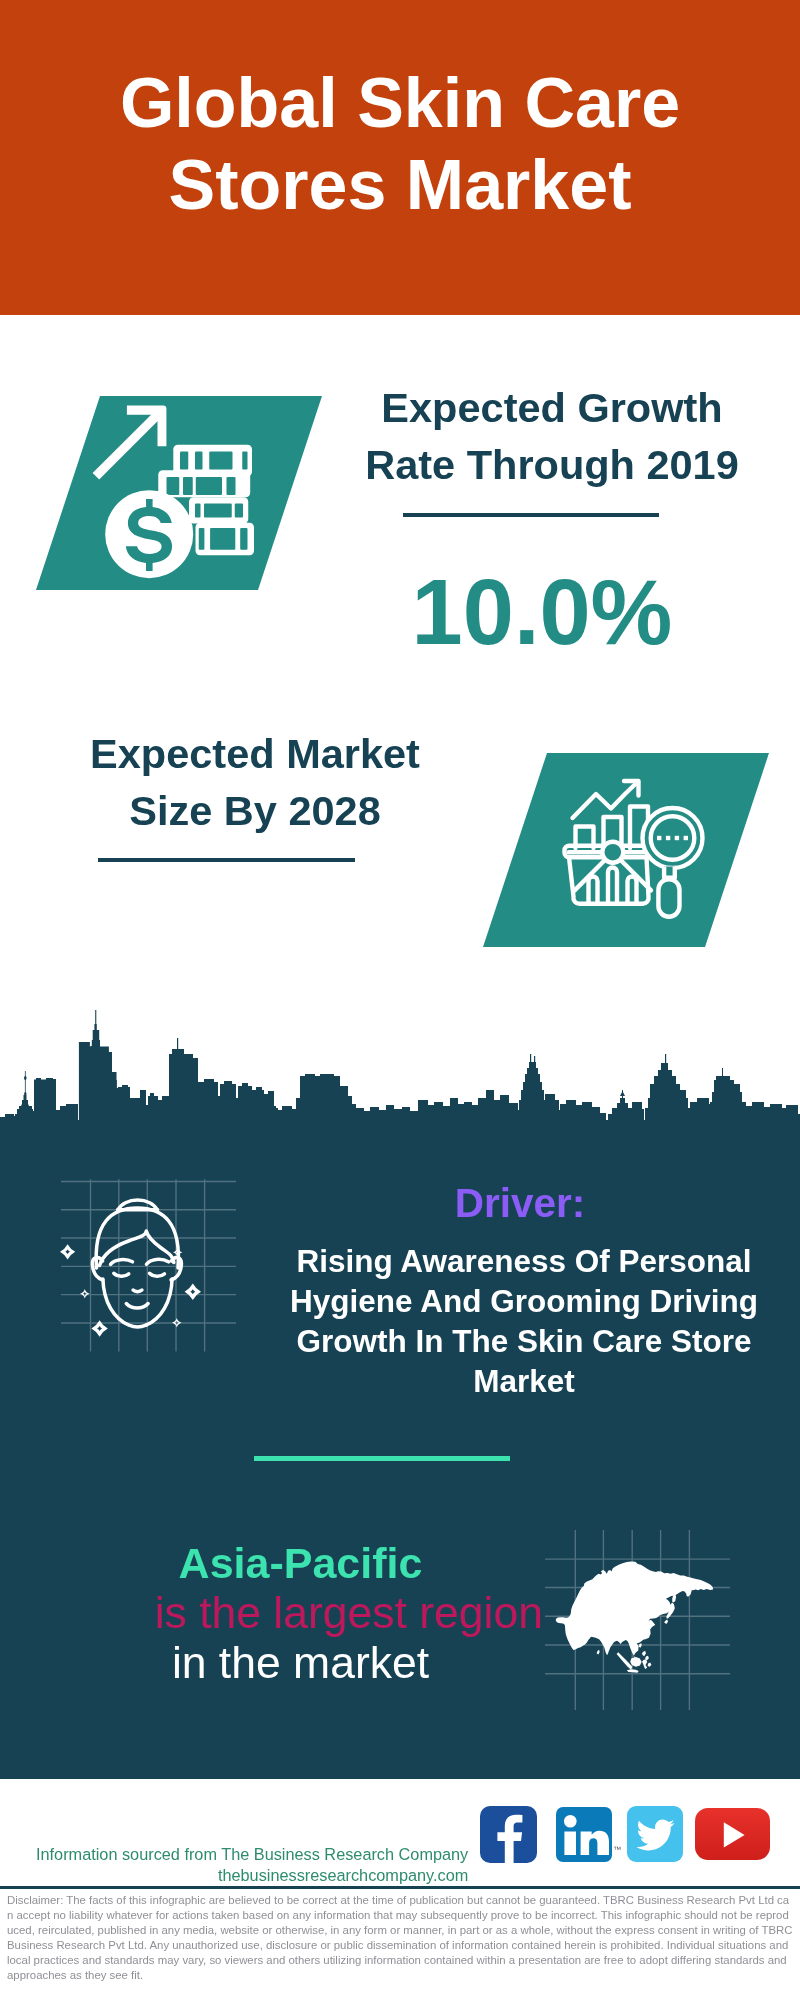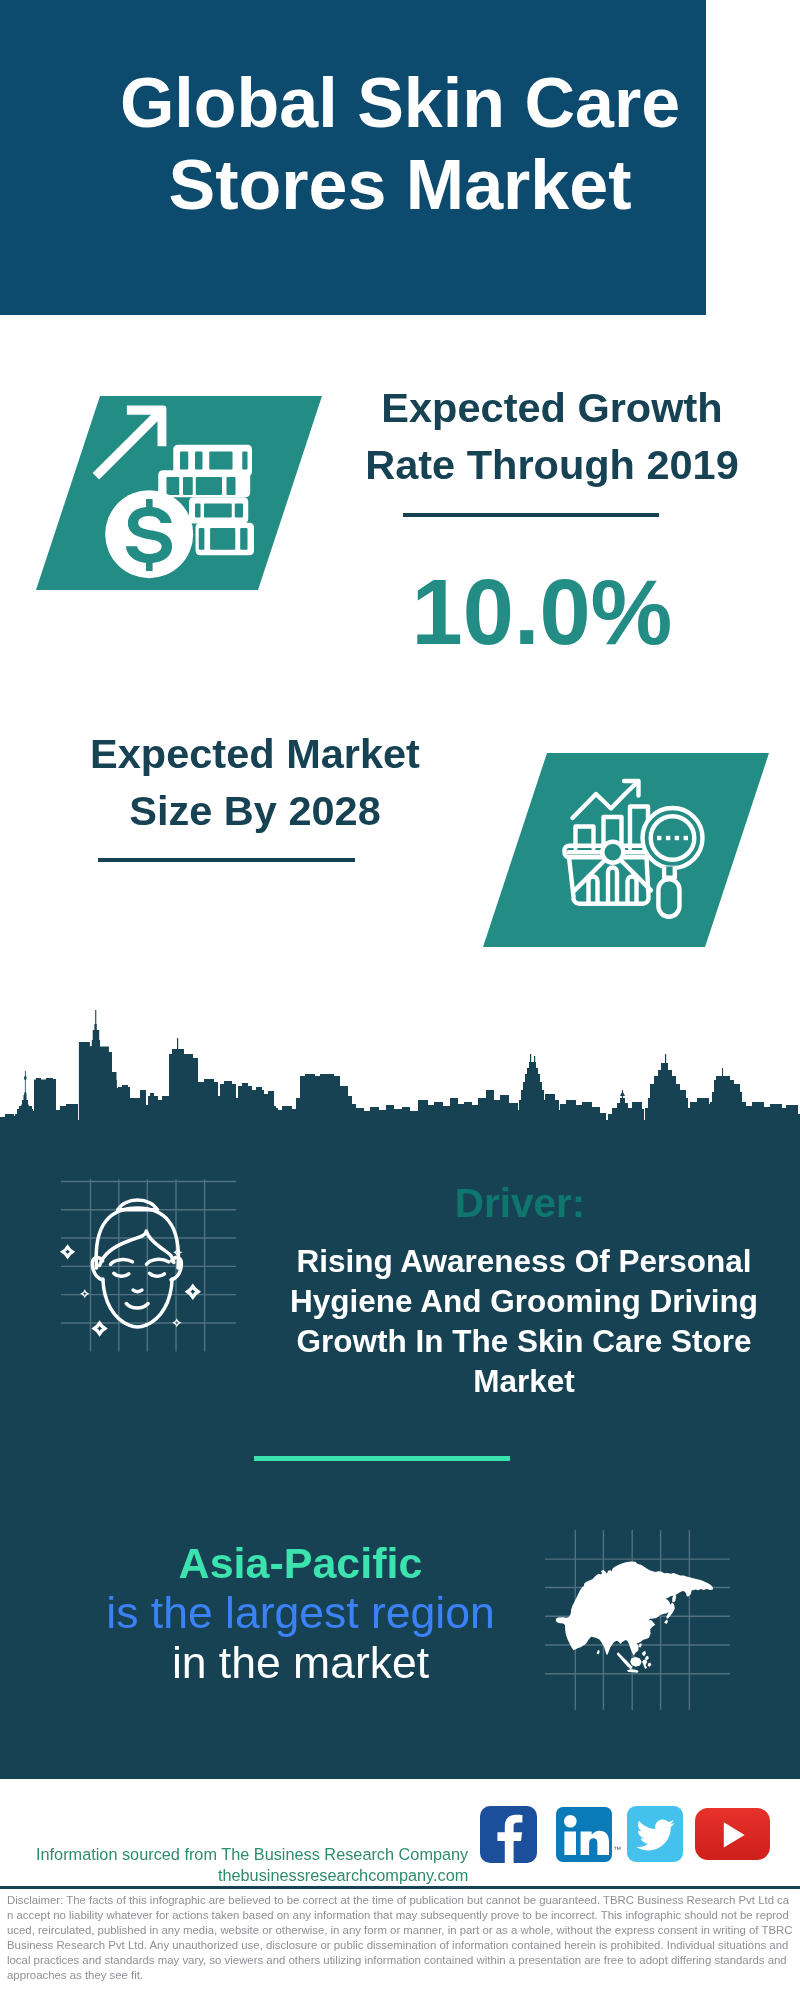--- a/index.html
+++ b/index.html
@@ -1,36 +1,36 @@
 <!DOCTYPE html>
 <html><head>
 <meta charset="utf-8">
 <style>
   html,body{margin:0;padding:0;}
   body{width:800px;height:2000px;background:#fff;font-family:"Liberation Sans",sans-serif;overflow:hidden;}
   .page{position:relative;width:800px;height:2000px;background:#fff;}
 
   
-  .header{position:absolute;left:0;top:0;width:706px;height:315px;background:#0c4a6e;}
+  .header{position:absolute;left:0;top:0;width:800px;height:315px;background:#c2410c;}
   .header-title{position:absolute;left:0;top:62px;width:800px;
     color:#fff;font-weight:bold;font-size:70px;line-height:82px;text-align:center;}
 
   
   .stat-text{position:absolute;text-align:center;}
   .stat-label{color:#164254;font-weight:bold;font-size:41.5px;line-height:57px;}
   .stat-rule{height:4px;background:#164254;margin:14px auto 0;}
   .stat-value{color:#238C85;font-weight:bold;font-size:100px;line-height:104px;margin-top:10px;}
 
   .para{position:absolute;background:#238C85;}
 
   
   .band{position:absolute;left:0;width:800px;background:#164254;}
   .skyline{position:absolute;left:0;width:800px;}
 
-  .driver-h{color:#0f766e;font-weight:bold;font-size:40.5px;line-height:49px;}
+  .driver-h{color:#8b5cf6;font-weight:bold;font-size:40.5px;line-height:49px;}
   .driver-b{color:#fff;font-weight:bold;font-size:31.5px;line-height:40px;white-space:nowrap;}
   .src{color:#2E8C6E;font-size:16.3px;line-height:21px;}
   .soc{position:absolute;display:block;line-height:0;}
   .disc{color:#8f8f96;font-size:11.4px;line-height:15.1px;text-align:left;word-break:break-all;}
 </style>
 </head>
 <body>
 
 <div class="page">
   <div class="header">
@@ -166,21 +166,21 @@
   <div class="driver-b" style="position:absolute;left:284px;top:1241px;width:480px;text-align:center;">
     <div>Rising Awareness Of Personal</div>
     <div>Hygiene And Grooming Driving</div>
     <div>Growth In The Skin Care Store</div>
     <div>Market</div>
   </div>
   <div style="position:absolute;left:254px;top:1456px;width:256px;height:5px;background:#3CE3AF;"></div>
 
   <div style="position:absolute;left:58px;top:1538px;width:485px;text-align:center;">
     <div style="color:#3CE3AF;font-weight:bold;font-size:43px;line-height:50px;">Asia-Pacific</div>
-    <div style="color:#3b82f6;font-size:44.5px;line-height:50px;">is the largest region</div>
+    <div style="color:#be185d;font-size:44.5px;line-height:50px;text-align:right;">is the largest region</div>
     <div style="color:#fff;font-size:44.5px;line-height:50px;">in the market</div>
   </div>
 
   <svg viewBox="-5 -25 185 180" style="position:absolute;left:545px;top:1530px;width:185px;height:180px;overflow:hidden;">
     <g stroke="#51717F" stroke-width="1.4" fill="none">
       <path d="M25.3 -25 V155"></path>
         <path d="M53.4 -25 V155"></path>
         <path d="M82.2 -25 V155"></path>
         <path d="M110.6 -25 V155"></path>
         <path d="M139.4 -25 V155"></path>

